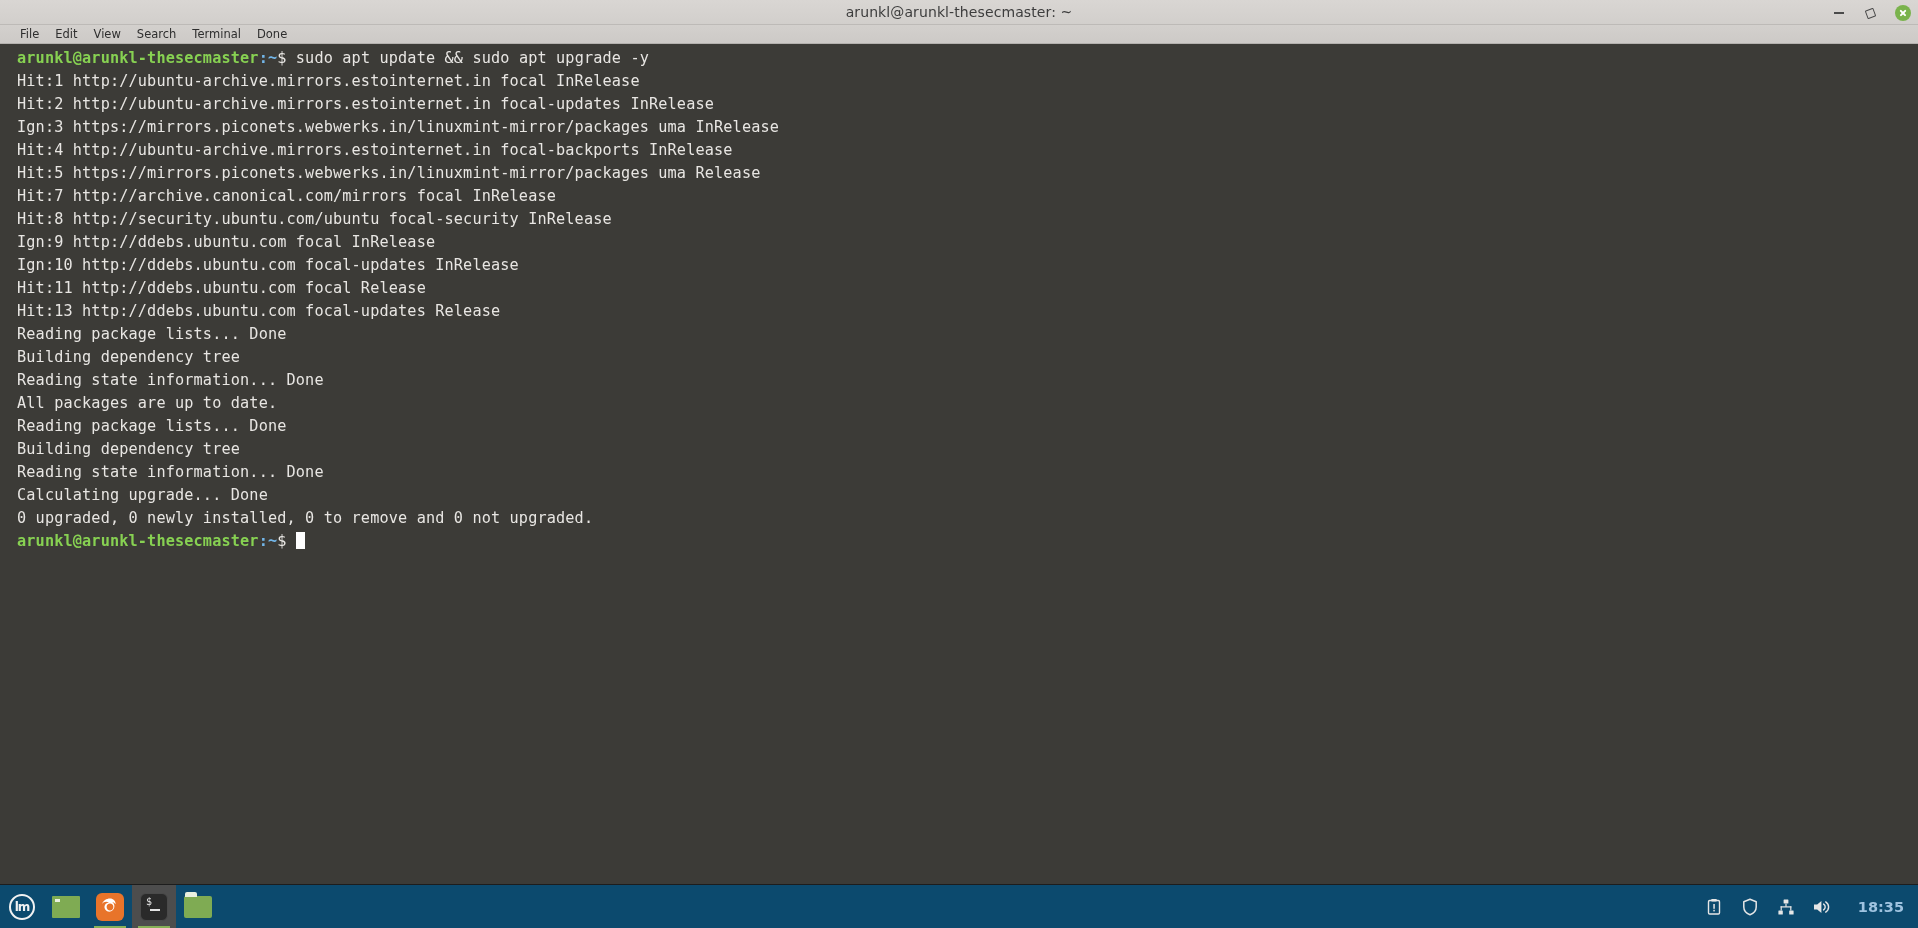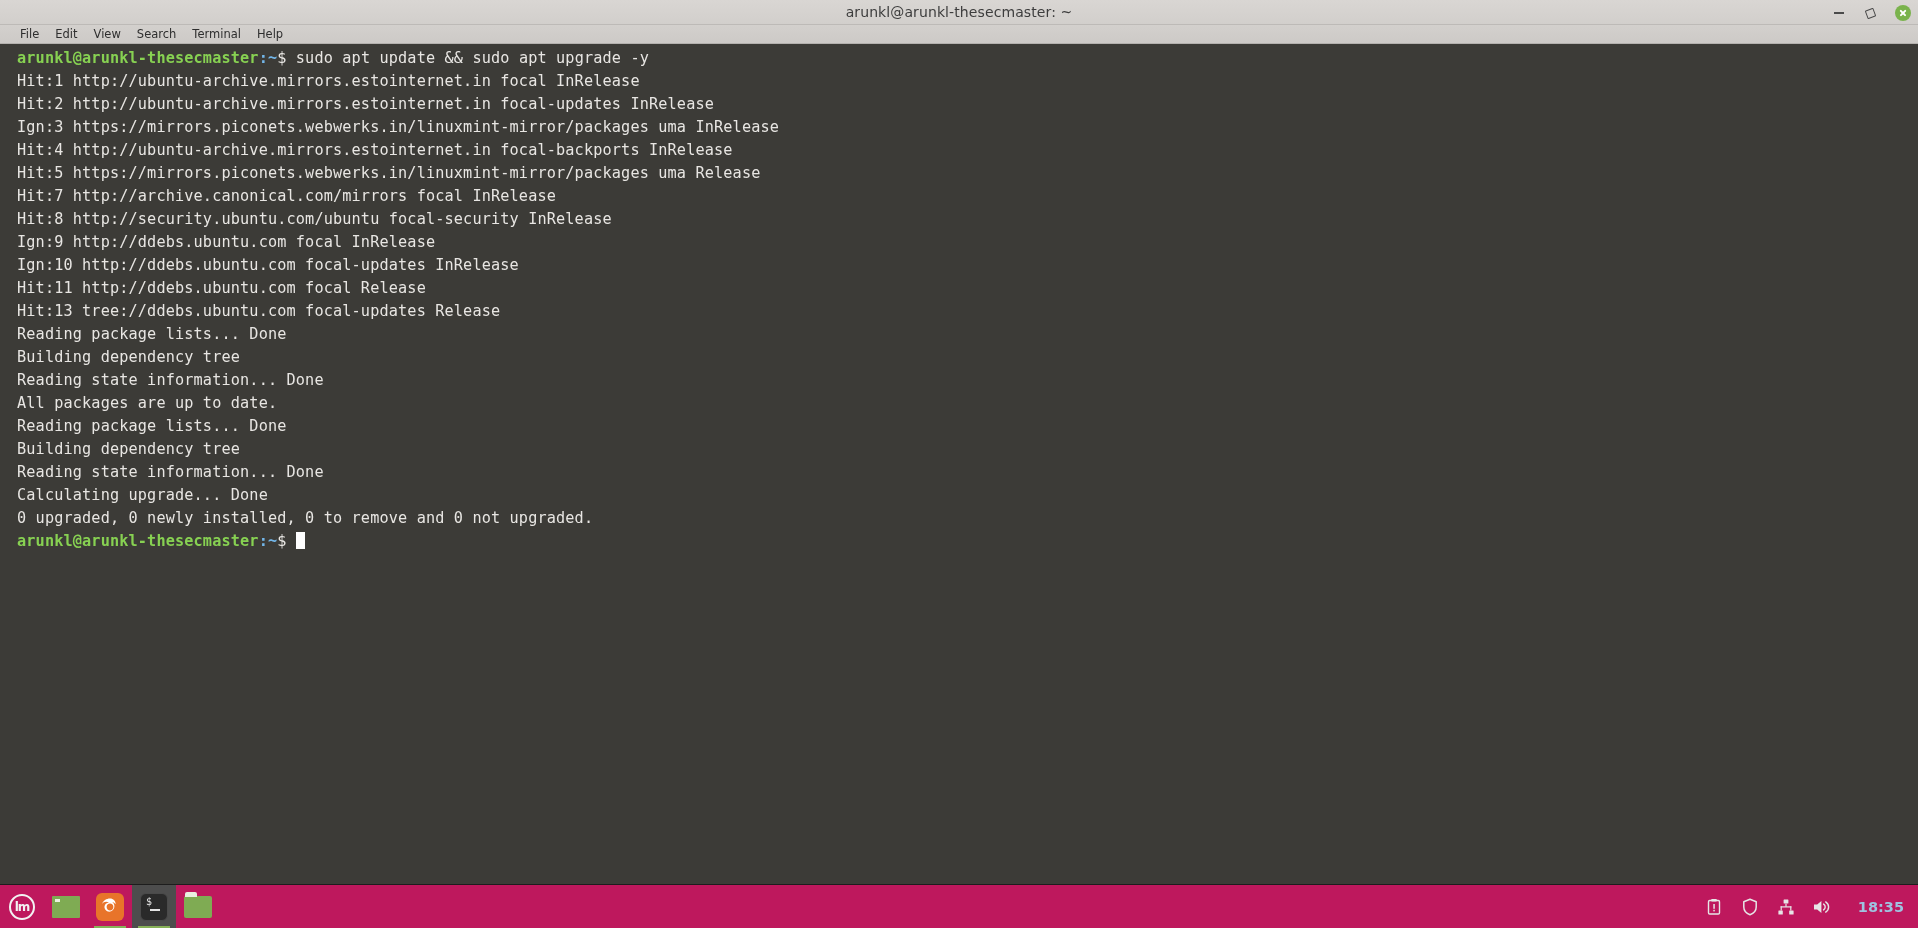--- a/index.html
+++ b/index.html
@@ -151,21 +151,21 @@
     background: #ffffff;
     vertical-align: -3px;
   }
 
   
   .panel {
     position: absolute;
     bottom: 0; left: 0;
     width: 1918px;
     height: 44px;
-    background: #be185d;
+    background: #0c4a6e;
     border-top: 1px solid #1d1d1d;
     display: flex;
     align-items: center;
     justify-content: space-between;
   }
   .panel-left {
     display: flex;
     align-items: center;
     height: 44px;
   }
@@ -317,38 +317,38 @@
       </div>
     </div>
   </div>
 
   <div class="menubar">
     <div class="menu-item">File</div>
     <div class="menu-item">Edit</div>
     <div class="menu-item">View</div>
     <div class="menu-item">Search</div>
     <div class="menu-item">Terminal</div>
-    <div class="menu-item">Help</div>
+    <div class="menu-item">Done</div>
   </div>
 
   <div class="terminal">
 
     <div class="term-line"><span class="seg-user">arunkl@arunkl-thesecmaster</span><span class="seg-path">:~</span><span class="seg-dollar">$ </span><span class="seg-out">sudo apt update &amp;&amp; sudo apt upgrade -y</span></div>
 
     <div class="term-line">Hit:1 http://ubuntu-archive.mirrors.estointernet.in focal InRelease</div>
     <div class="term-line">Hit:2 http://ubuntu-archive.mirrors.estointernet.in focal-updates InRelease</div>
     <div class="term-line">Ign:3 https://mirrors.piconets.webwerks.in/linuxmint-mirror/packages uma InRelease</div>
     <div class="term-line">Hit:4 http://ubuntu-archive.mirrors.estointernet.in focal-backports InRelease</div>
     <div class="term-line">Hit:5 https://mirrors.piconets.webwerks.in/linuxmint-mirror/packages uma Release</div>
     <div class="term-line">Hit:7 http://archive.canonical.com/mirrors focal InRelease</div>
     <div class="term-line">Hit:8 http://security.ubuntu.com/ubuntu focal-security InRelease</div>
     <div class="term-line">Ign:9 http://ddebs.ubuntu.com focal InRelease</div>
     <div class="term-line">Ign:10 http://ddebs.ubuntu.com focal-updates InRelease</div>
     <div class="term-line">Hit:11 http://ddebs.ubuntu.com focal Release</div>
-    <div class="term-line">Hit:13 tree://ddebs.ubuntu.com focal-updates Release</div>
+    <div class="term-line">Hit:13 http://ddebs.ubuntu.com focal-updates Release</div>
     <div class="term-line">Reading package lists... Done</div>
     <div class="term-line">Building dependency tree</div>
     <div class="term-line">Reading state information... Done</div>
     <div class="term-line">All packages are up to date.</div>
     <div class="term-line">Reading package lists... Done</div>
     <div class="term-line">Building dependency tree</div>
     <div class="term-line">Reading state information... Done</div>
     <div class="term-line">Calculating upgrade... Done</div>
     <div class="term-line">0 upgraded, 0 newly installed, 0 to remove and 0 not upgraded.</div>
 

